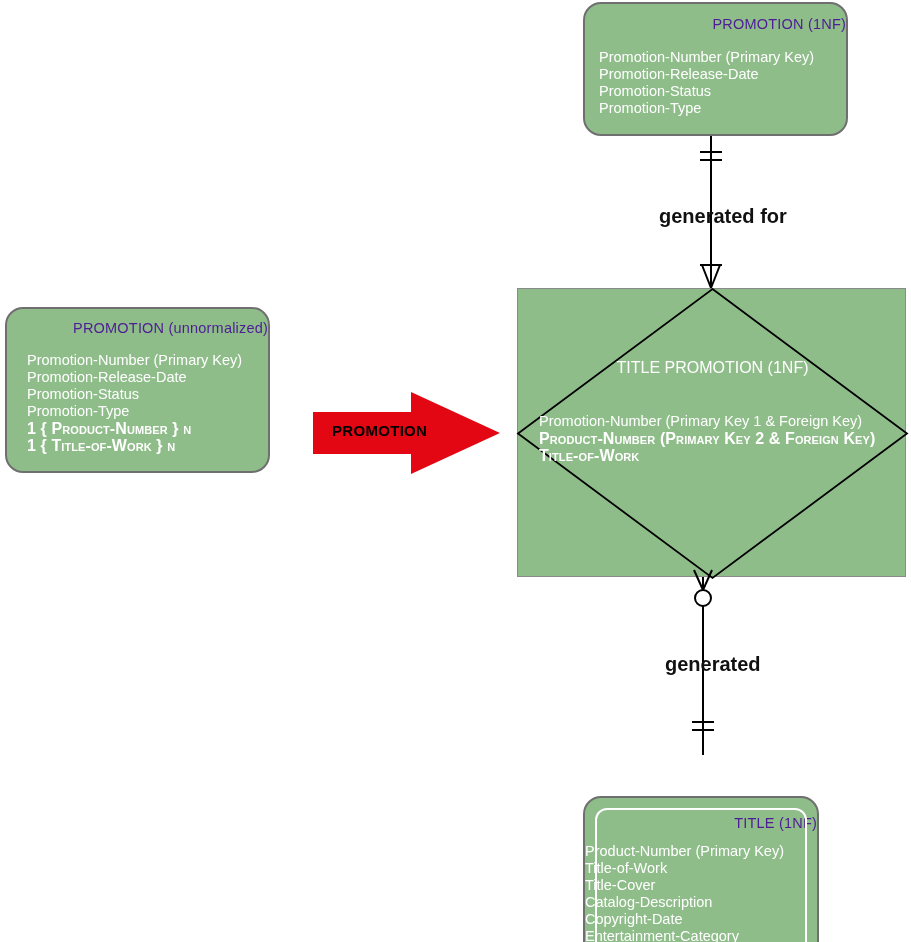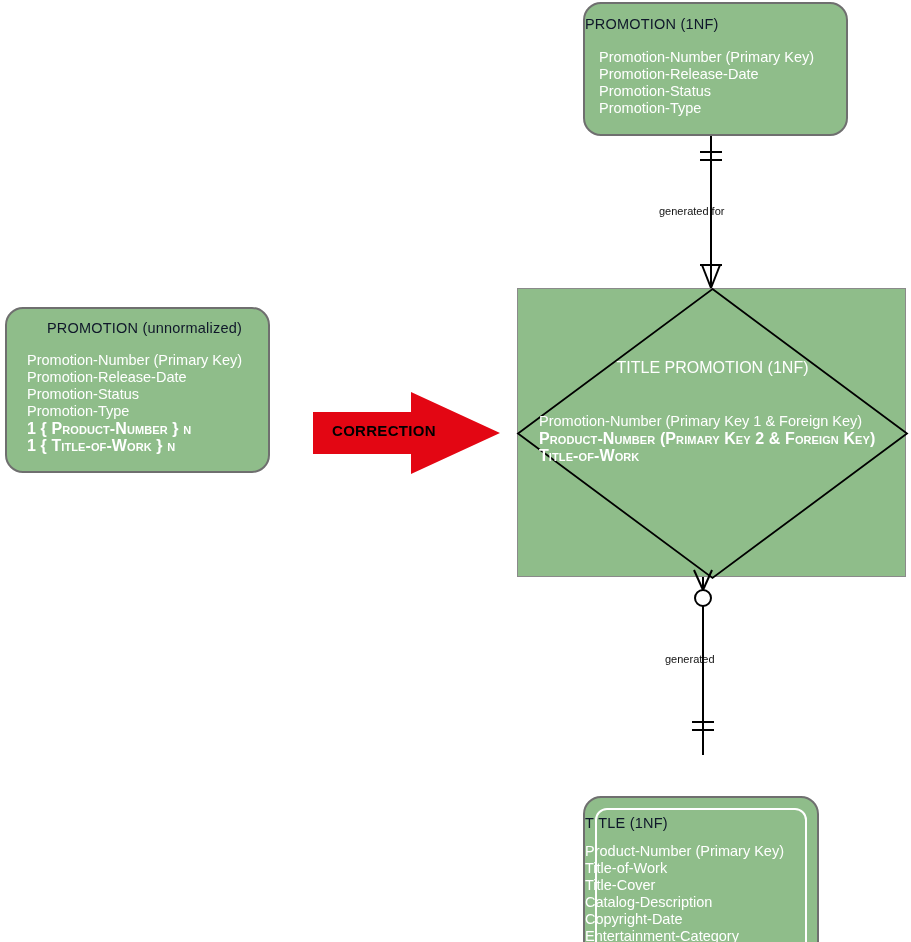--- a/index.html
+++ b/index.html
@@ -32,23 +32,23 @@
     position: absolute;
     left: 10px;
     top: 10px;
     right: 10px;
     bottom: 10px;
     border: 2px solid #ffffff;
     border-radius: 12px;
     pointer-events: none;
   }
   .entity-title {
-    text-align: left;
+    text-align: right;
     font-size: 14.5px;
-    color: #0f172a;
+    color: #4c1d95;
     letter-spacing: 0.2px;
   }
   .attr-list {
     font-size: 14.5px;
     line-height: 17px;
     color: #ffffff;
     white-space: nowrap;
   }
   .attr-line { display: block; }
   .attr-line.bold {
@@ -138,22 +138,22 @@
   #connectors {
     position: absolute;
     left: 0;
     top: 0;
     width: 911px;
     height: 942px;
     pointer-events: none;
   }
   .conn-label {
     position: absolute;
-    font-size: 11px;
-    font-weight: normal;
+    font-size: 20px;
+    font-weight: bold;
     color: #111111;
     white-space: nowrap;
   }
   #label-generated-for { left: 659px; top: 205px; }
   #label-generates { left: 665px; top: 653px; }
 
   
   #correction-arrow {
     position: absolute;
     left: 313px;
@@ -254,15 +254,15 @@
 
   <div class="conn-label" id="label-generated-for">generated for</div>
 
   <div class="conn-label" id="label-generates">generated</div>
 
   <div id="correction-arrow">
     <svg width="187" height="82" viewBox="0 0 187 82">
       <polygon points="0,20 98,20 98,0 187,41 98,82 98,62 0,62" fill="#e30613"></polygon>
     </svg>
   </div>
-  <div id="correction-label">CORRECTION</div>
+  <div id="correction-label">PROMOTION</div>
 
 </div>
 
 </body></html>

